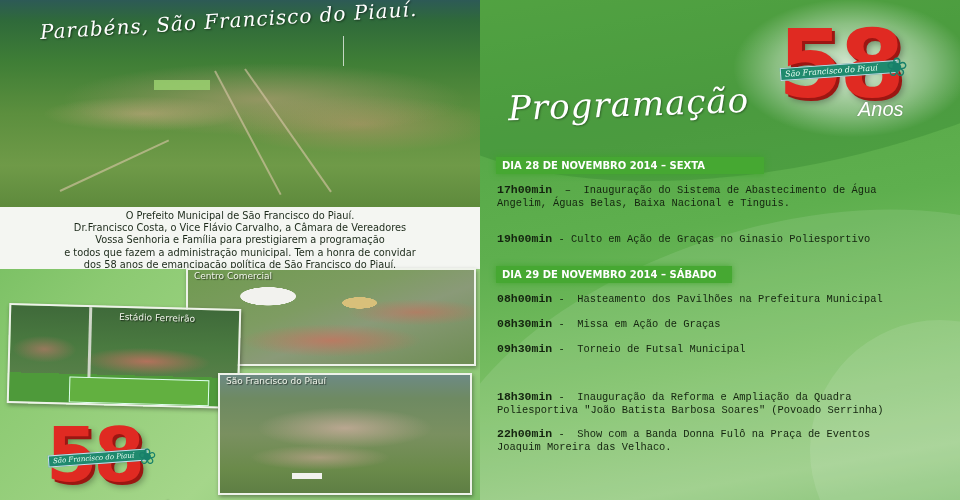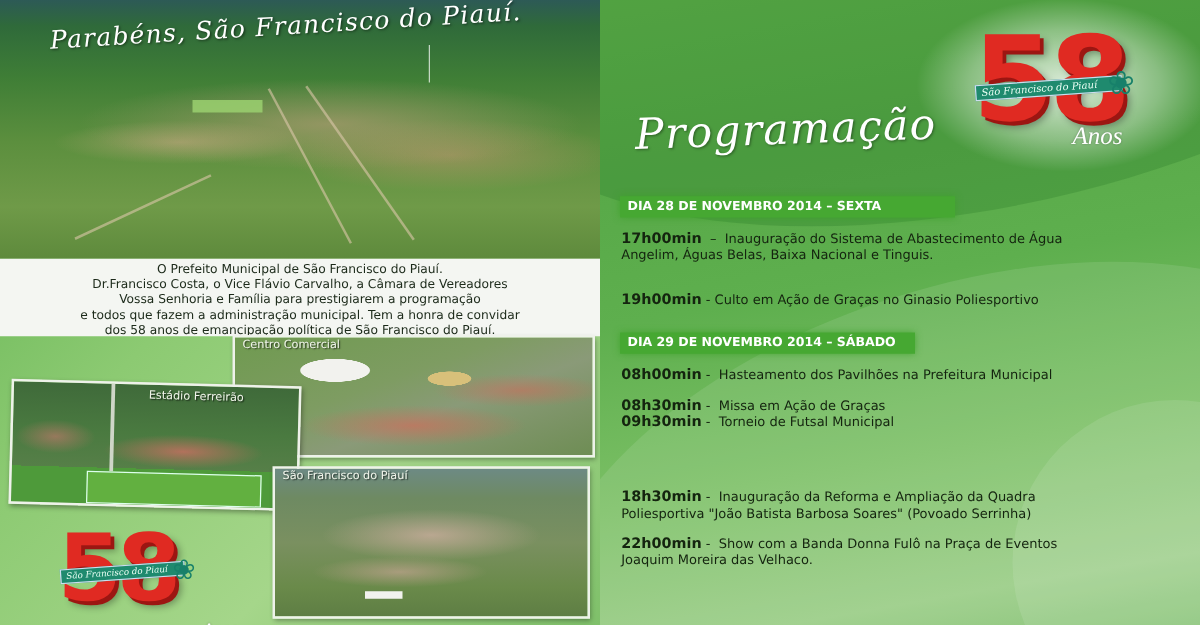--- a/index.html
+++ b/index.html
@@ -61,21 +61,21 @@
 
   
   .logo58 { position: absolute; }
   .logo58 .num { position: absolute; left: 0; top: 0; font-family: "DejaVu Sans", sans-serif;
     font-weight: bold; color: #e02a22; letter-spacing: -4px; line-height: 1;
     text-shadow: 3px 3px 0 #9c1612, 5px 5px 6px rgba(0,0,0,.3); }
   .logo58 .ribbon { position: absolute; background: #1f8a6e; color: #e9fff4;
     font-family: "DejaVu Serif", serif; font-style: italic; white-space: nowrap;
     border: 1px solid #cde; transform: rotate(-4deg); overflow: hidden; }
   .logo58 .bow { position: absolute; color: #17806a; }
-  .logo58 .anos { position: absolute; color: #fff; font-family: Liberation Serif, serif;
+  .logo58 .anos { position: absolute; color: #fff; font-family: Liberation Sans, sans-serif;
     font-style: italic; text-shadow: 0 0 2px rgba(0,0,0,.3); }
 
   .logo-small { left: 46px; top: 418px; width: 130px; height: 80px; }
   .logo-small .num { font-size: 74px; }
   .logo-small .ribbon { left: 2px; top: 34px; width: 100px; font-size: 7px; padding: 1px 4px; }
   .logo-small .bow { left: 92px; top: 26px; font-size: 22px; }
   .logo-small .anos { left: 116px; top: 79px; font-size: 14px; }
 
   .logo-big { left: 772px; top: 18px; width: 170px; height: 100px; }
   .logo-big .glow { position: absolute; left: -40px; top: -20px; width: 240px; height: 140px;
@@ -98,21 +98,21 @@
   .prog-title { position: absolute; left: 508px; top: 84px; color: #fff;
     font-family: "DejaVu Serif", serif; font-style: italic; font-size: 34px; letter-spacing: 1px;
     text-shadow: 1px 1px 2px rgba(0,0,0,.35); transform: rotate(-2deg); white-space: nowrap; }
 
   .day-header { position: absolute; left: 496px; height: 17px; padding: 0 6px;
     background: #46a832; color: #fff; font-weight: bold; font-size: 10px; line-height: 17px;
     white-space: nowrap; box-shadow: 0 0 6px rgba(60,160,40,.8); }
   .day1 { top: 157px; width: 268px; }
   .day2 { top: 266px; width: 236px; }
 
-  .event { position: absolute; left: 497px; color: #14240f; font-size: 10.4px; line-height: 12.5px; white-space: nowrap; }
+  .event { position: absolute; left: 497px; color: #14240f; font-size: 10.4px; line-height: 12.5px; white-space: nowrap; font-family: Liberation Mono, monospace; }
   .event .time { font-weight: bold; font-size: 11.5px; }
 </style>
 </head>
 <body>
 
 <div id="page">
 
   <div class="left">
     <div class="aerial-main">
       <div class="field"></div>
@@ -180,21 +180,21 @@
   </div>
 
   <div class="day-header day2">DIA 29 DE NOVEMBRO 2014 – SÁBADO</div>
 
   <div class="event" style="top:293px;">
     <span class="time">08h00min</span><span style="white-space:pre"> -  </span><span>Hasteamento dos Pavilhões na Prefeitura Municipal</span>
   </div>
   <div class="event" style="top:318px;">
     <span class="time">08h30min</span><span style="white-space:pre"> -  </span><span>Missa em Ação de Graças</span>
   </div>
-  <div class="event" style="top:331px;text-align:center;">
+  <div class="event" style="top:343px;text-align:center;">
     <span class="time">09h30min</span><span style="white-space:pre"> -  </span><span>Torneio de Futsal Municipal</span>
   </div>
   <div class="event" style="top:391px;">
     <div><span class="time">18h30min</span><span style="white-space:pre"> -  </span><span>Inauguração da Reforma e Ampliação da Quadra</span></div>
     <div>Poliesportiva "João Batista Barbosa Soares" (Povoado Serrinha)</div>
   </div>
   <div class="event" style="top:428px;">
     <div><span class="time">22h00min</span><span style="white-space:pre"> -  </span><span>Show com a Banda Donna Fulô na Praça de Eventos</span></div>
     <div>Joaquim Moreira das Velhaco.</div>
   </div>

